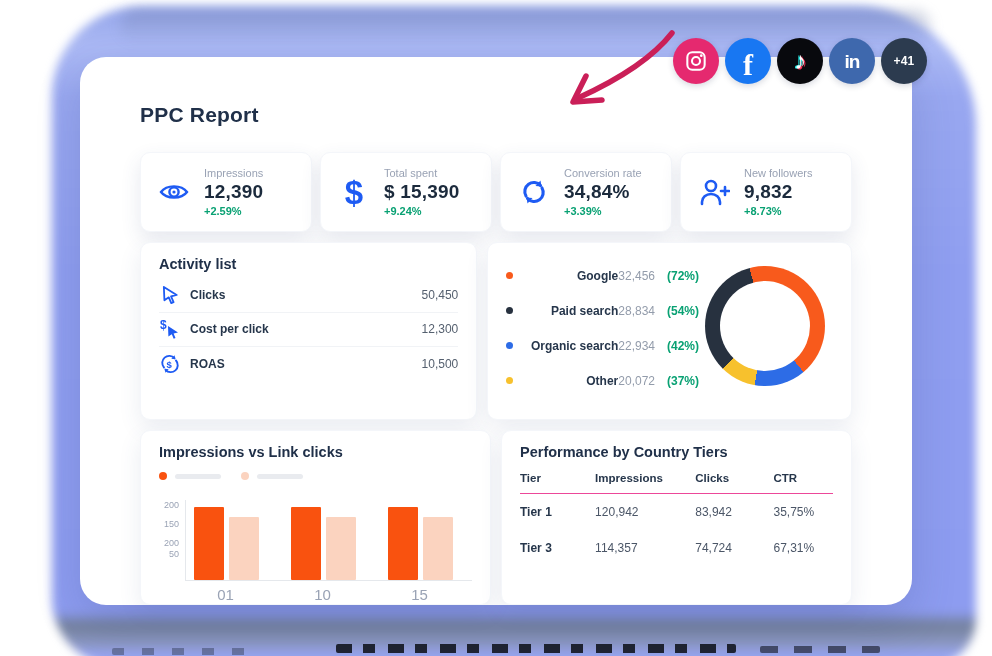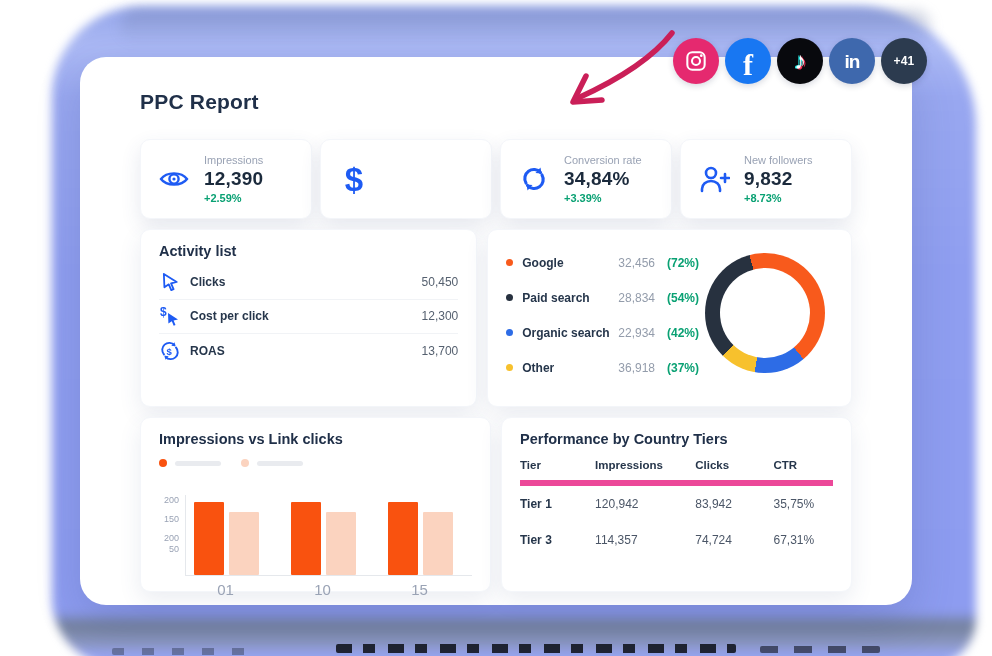--- a/index.html
+++ b/index.html
@@ -20,21 +20,21 @@
     background:repeating-linear-gradient(90deg,#0b0e14 0 16px,transparent 16px 27px,#0b0e14 27px 39px,transparent 39px 52px);}
   .glitch.g2{left:112px;top:648px;width:150px;height:7px;opacity:.5;
     background:repeating-linear-gradient(90deg,#3a4560 0 12px,transparent 12px 30px);}
   .glitch.g3{left:760px;top:646px;width:120px;height:7px;opacity:.6;
     background:repeating-linear-gradient(90deg,#10141f 0 18px,transparent 18px 34px);}
 
   
   .card{position:absolute;left:80px;top:57px;width:832px;height:548px;z-index:2;
     background:#fff;border-radius:26px;box-shadow:0 18px 45px rgba(55,70,130,.20);
     padding:0 60px;box-sizing:border-box;}
-  .page-title{margin:0;padding-top:33px;font-size:21px;font-weight:700;color:#203049;letter-spacing:.2px;}
+  .page-title{margin:0;padding-top:46px;font-size:21px;font-weight:700;color:#203049;letter-spacing:.2px;}
 
   
   .kpis{display:flex;gap:8px;margin-top:25px;}
   .kpi{flex:1;height:80px;background:#fff;border-radius:10px;
     box-shadow:0 8px 20px rgba(55,75,125,.12);border:1px solid #f4f6fa;
     display:flex;align-items:center;gap:10px;padding:0 8px 0 13px;box-sizing:border-box;}
   .kpi-icon{width:40px;display:flex;justify-content:center;align-items:center;color:#1e5bf3;}
   .kpi-icon svg{display:block;}
   .kpi-dollar{font-size:33px;font-weight:600;color:#1e5bf3;line-height:1;}
   .kpi-label{font-size:11px;color:#99a2b4;margin-bottom:2px;}
@@ -53,49 +53,49 @@
   .alist{margin-top:6px;}
   .arow{display:flex;align-items:center;height:33.5px;border-bottom:1px solid #f1f3f6;}
   .arow:last-child{border-bottom:none;}
   .arow .aicon{width:22px;display:flex;justify-content:center;color:#1e5bf3;}
   .arow .albl{font-size:12px;font-weight:700;color:#26364b;margin-left:9px;}
   .arow .aval{margin-left:auto;font-size:12px;color:#55606f;}
 
   
   .ch-body{display:flex;margin-top:2px;}
   .ch-list{flex:1;}
-  .ch-row{display:flex;align-items:center;height:35px;}
+  .ch-row{display:flex;align-items:center;height:35px;text-align:right;}
   .ch-dot{width:7px;height:7px;border-radius:50%;margin-right:9px;flex:0 0 auto;}
   .ch-lbl{font-size:12px;font-weight:700;color:#26364b;width:96px;}
   .ch-val{font-size:12px;color:#939cab;}
   .ch-pct{font-size:12px;font-weight:800;color:#09a173;margin-left:12px;}
   .donut{position:relative;width:120px;height:120px;border-radius:50%;margin:8px 8px 0 6px;flex:0 0 auto;}
   .donut::after{content:"";position:absolute;inset:15px;background:#fff;border-radius:50%;}
 
   
   .legend{display:flex;align-items:center;gap:20px;margin-top:12px;}
   .leg-item{display:flex;align-items:center;gap:8px;}
   .leg-dot{width:8px;height:8px;border-radius:50%;}
   .leg-pill{width:46px;height:5px;border-radius:3px;background:#e9ebef;}
-  .chart{display:flex;margin-top:28px;}
+  .chart{display:flex;margin-top:20px;}
   .yaxis{position:relative;width:26px;height:80px;flex:0 0 auto;}
   .yaxis span{position:absolute;right:6px;font-size:9px;color:#9aa3b5;line-height:9px;}
   .yaxis .t200{top:1px}.yaxis .t150{top:20px}.yaxis .t100{top:39px}.yaxis .t50{top:50px}
   .plotwrap{flex:1;}
   .plot{display:flex;align-items:flex-end;gap:32px;height:80px;padding-left:8px;
     border-left:1px solid #e5e8ec;border-bottom:1px solid #e5e8ec;}
   .bgroup{display:flex;align-items:flex-end;gap:5px;}
   .bar{width:30px;border-radius:1px;}
   .xlabels{display:flex;gap:32px;padding-left:8px;margin-top:5px;}
   .xlabels span{width:65px;text-align:center;font-size:15px;color:#9aa3b5;}
 
   
   .tbl{margin-top:12px;}
   .trow{display:grid;grid-template-columns:24% 32% 25% 19%;align-items:center;}
-  .trow.head{padding-bottom:9px;border-bottom:6px solid #ec4899;}
+  .trow.head{padding-bottom:9px;border-bottom:1px solid #ec4899;}
   .trow.head span{font-size:11.5px;font-weight:700;color:#26364b;}
   .trow.data{height:36px;}
   .trow.data span{font-size:12px;color:#4b5667;}
   .trow.data span:first-child{font-weight:700;color:#26364b;}
 
   
   .social{position:absolute;top:38px;left:673px;display:flex;gap:6px;z-index:5;}
   .soc{width:46px;height:46px;border-radius:50%;display:flex;align-items:center;justify-content:center;
     text-decoration:none;box-shadow:0 2px 6px rgba(30,40,80,.18);}
   .soc .glyph{color:#fff;font-weight:700;line-height:1;}
@@ -134,20 +134,25 @@
           <div class="kpi-label">Impressions</div>
           <div class="kpi-value">12,390</div>
           <div class="kpi-delta">+2.59%</div>
         </div>
       </div>
 
       <div class="kpi">
         <div class="kpi-icon">
             <span class="kpi-dollar">$</span>
           </div>
+        <div class="kpi-text">
+          <div class="kpi-label">Total spent</div>
+          <div class="kpi-value">$ 15,390</div>
+          <div class="kpi-delta">+9.24%</div>
+        </div>
       </div>
 
       <div class="kpi">
         <div class="kpi-icon">
           <svg width="30" height="30" viewBox="0 0 30 30" fill="none">
             <path d="M7 19 A 9 9 0 0 1 21.5 8.5" stroke="#1e5bf3" stroke-width="3.1" stroke-linecap="round"></path>
             <path d="M23 11 A 9 9 0 0 1 8.5 21.5" stroke="#1e5bf3" stroke-width="3.1" stroke-linecap="round"></path>
             <path d="M21.5 3.5 L22.5 9.5 L16.5 9 Z" fill="#1e5bf3"></path>
             <path d="M8.5 26.5 L7.5 20.5 L13.5 21 Z" fill="#1e5bf3"></path>
           </svg>
@@ -202,21 +207,21 @@
             <span class="aicon">
               <svg width="20" height="20" viewBox="0 0 20 20" fill="none">
                 <path d="M4 13.5 A 6.6 6.6 0 0 1 14.5 4.2" stroke="#1e5bf3" stroke-width="1.9" stroke-linecap="round"></path>
                 <path d="M16 6.5 A 6.6 6.6 0 0 1 5.5 15.8" stroke="#1e5bf3" stroke-width="1.9" stroke-linecap="round"></path>
                 <path d="M14.6 1.2 L15.3 5.3 L11.3 4.8 Z" fill="#1e5bf3"></path>
                 <path d="M5.4 18.8 L4.7 14.7 L8.7 15.2 Z" fill="#1e5bf3"></path>
                 <text x="6.6" y="13.6" font-size="9.5" font-weight="bold" fill="#1e5bf3" font-family="Liberation Sans,sans-serif">$</text>
               </svg>
             </span>
             <span class="albl">ROAS</span>
-            <span class="aval">13,700</span>
+            <span class="aval">10,500</span>
           </div>
         </div>
       </section>
 
       <section class="panel">
         <div class="ch-body">
           <div class="ch-list">
             <div class="ch-row">
               <span class="ch-dot" style="background: rgb(248, 90, 28);"></span>
               <span class="ch-lbl">Google</span>
@@ -231,21 +236,21 @@
             </div>
             <div class="ch-row">
               <span class="ch-dot" style="background: rgb(45, 108, 230);"></span>
               <span class="ch-lbl">Organic search</span>
               <span class="ch-val">22,934</span>
               <span class="ch-pct">(42%)</span>
             </div>
             <div class="ch-row">
               <span class="ch-dot" style="background: rgb(247, 193, 45);"></span>
               <span class="ch-lbl">Other</span>
-              <span class="ch-val">36,918</span>
+              <span class="ch-val">20,072</span>
               <span class="ch-pct">(37%)</span>
             </div>
           </div>
           <div class="donut" style="background: conic-gradient(from -15deg, rgb(248, 90, 28) 0deg, rgb(248, 90, 28) 155deg, rgb(45, 108, 230) 155deg, rgb(45, 108, 230) 205deg, rgb(247, 193, 45) 205deg, rgb(247, 193, 45) 240deg, rgb(39, 49, 63) 240deg, rgb(39, 49, 63) 360deg);"></div>
         </div>
       </section>
     </div>
 
     <div class="row bot">
       <section class="panel">

